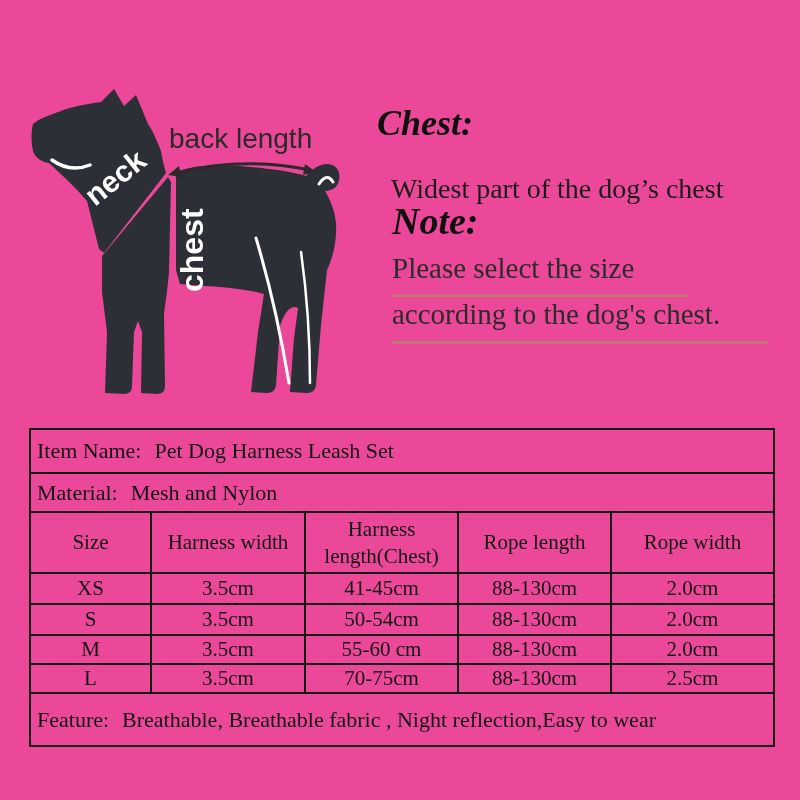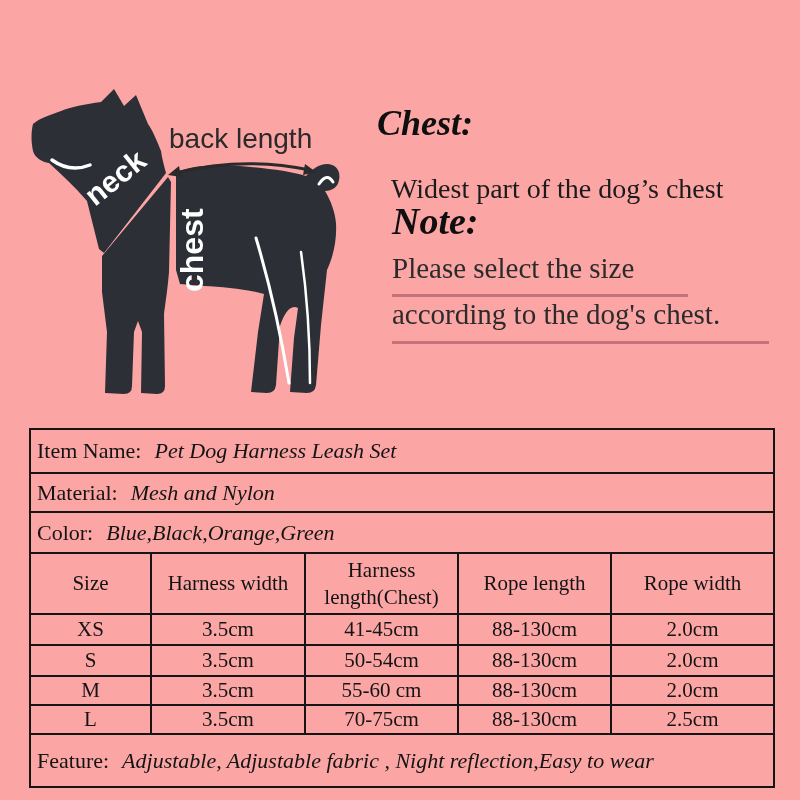--- a/index.html
+++ b/index.html
@@ -1,19 +1,19 @@
 <!DOCTYPE html>
 <html><head>
 <meta charset="utf-8">
 <style>
   html,body{margin:0;padding:0;background:#ffffff;}
   .screen{
     position:relative;
     width:800px;height:800px;
-    background:#fca5a5;
+    background:#ec4899;
     overflow:hidden;
     font-family:"Liberation Serif", serif;
   }
   
   .dog-diagram{
     position:absolute;left:18px;top:80px;width:330px;height:325px;
   }
   
   .chest-heading{
     position:absolute;left:377px;top:104px;
@@ -40,21 +40,21 @@
   }
   .nl1{width:296px;}
   .nl2{width:377px;}
   
   .spec-table{
     position:absolute;left:29px;top:428px;width:744px;
     border-collapse:collapse;color:#141414;table-layout:fixed;
   }
   .spec-table td{border:2px solid #151515;overflow:hidden;}
   .info-cell{font-size:22px;text-align:left;padding:2px 4px 2px 6px;}
-  .info-cell .val{margin-left:13px;font-style:italic;}
+  .info-cell .val{margin-left:13px;}
   .size-cell{font-size:21px;text-align:center;padding:0 2px;line-height:1.25;}
   .r-item td{height:38px;}
   .r-mat td{height:33px;}
   .r-col td{height:35px;}
   .r-head td{height:59px;}
   .r-xs td,.r-s td{height:29px;}
   .r-m td,.r-l td{height:27px;}
   .r-feat td{height:47px;}
 </style>
 </head>
@@ -106,25 +106,20 @@
       <tr class="r-item">
         <td class="info-cell" colspan="5">
           <span>Item Name:</span><span class="val">Pet Dog Harness Leash Set</span>
         </td>
       </tr>
       <tr class="r-mat">
         <td class="info-cell" colspan="5">
           <span>Material:</span><span class="val">Mesh and Nylon</span>
         </td>
       </tr>
-      <tr class="r-col">
-        <td class="info-cell" colspan="5">
-          <span>Color:</span><span class="val">Blue,Black,Orange,Green</span>
-        </td>
-      </tr>
       <tr class="r-head">
         <td class="size-cell">Size</td>
         <td class="size-cell">Harness width</td>
         <td class="size-cell">Harness length(Chest)</td>
         <td class="size-cell">Rope length</td>
         <td class="size-cell">Rope width</td>
       </tr>
       <tr class="r-xs">
         <td class="size-cell">XS</td>
         <td class="size-cell">3.5cm</td>
@@ -148,19 +143,19 @@
       </tr>
       <tr class="r-l">
         <td class="size-cell">L</td>
         <td class="size-cell">3.5cm</td>
         <td class="size-cell">70-75cm</td>
         <td class="size-cell">88-130cm</td>
         <td class="size-cell">2.5cm</td>
       </tr>
       <tr class="r-feat">
         <td class="info-cell" colspan="5">
-          <span>Feature:</span><span class="val">Adjustable, Adjustable fabric , Night reflection,Easy to wear</span>
+          <span>Feature:</span><span class="val">Breathable, Breathable fabric , Night reflection,Easy to wear</span>
         </td>
       </tr>
     </tbody>
   </table>
 
 </div>
 
 </body></html>

